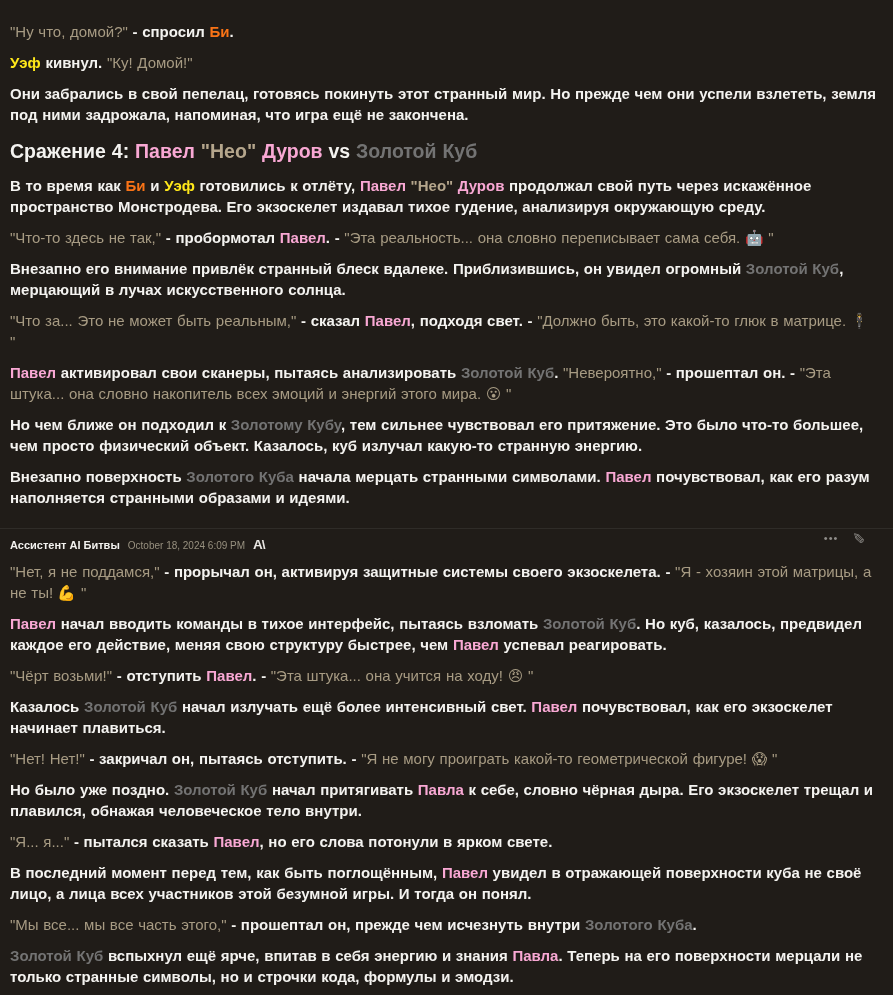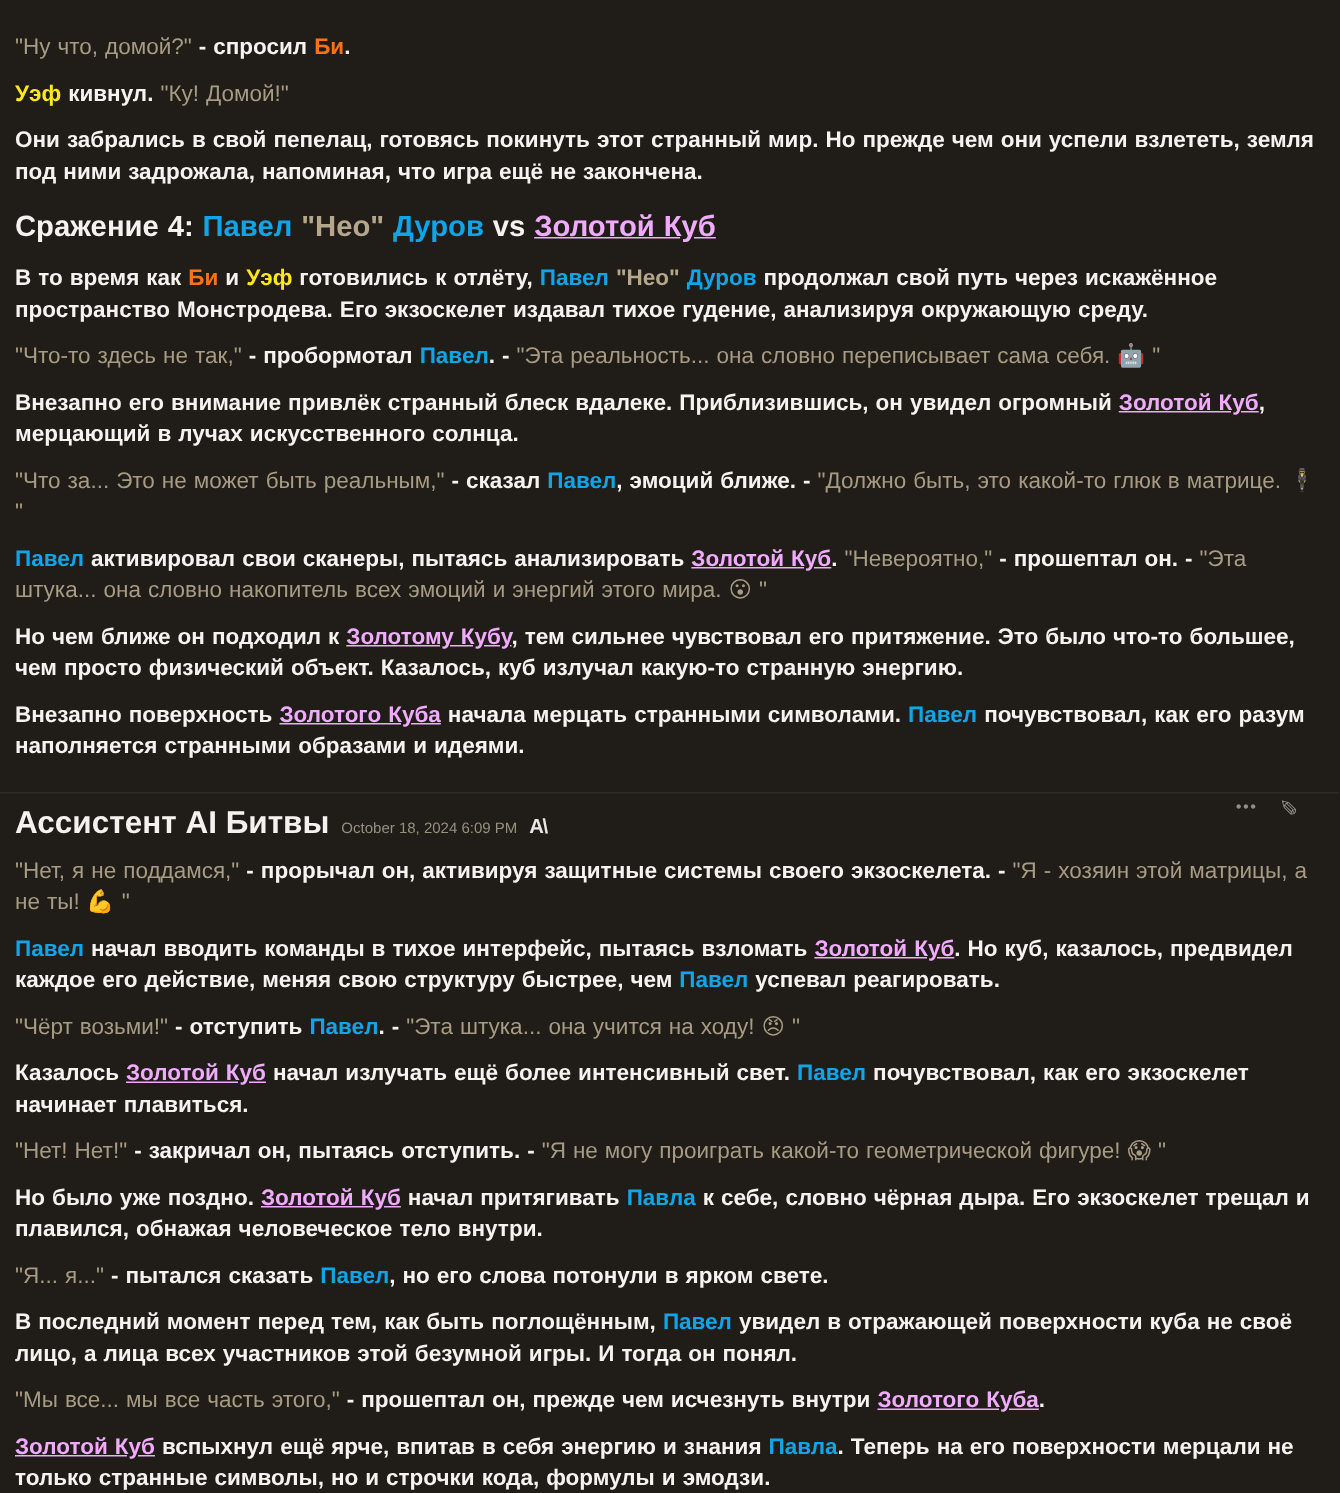--- a/index.html
+++ b/index.html
@@ -13,49 +13,49 @@
       radial-gradient(ellipse 700px 420px at 75% 62%, rgba(0,0,0,.28), transparent 70%),
       radial-gradient(ellipse 500px 260px at 10% 88%, rgba(0,0,0,.25), transparent 70%),
       linear-gradient(160deg,#262era 0%,#201c18 40%,#1c1814 100%);
   }
   .chat{padding:12px 14px 8px 10px;}
   .para{font-size:15px;line-height:21px;margin:9px 0 10px 0;word-spacing:.5px;}
   .para.heading{font-size:19.5px;line-height:26px;margin:13px 0 11px 0;}
   .para.heading span{font-weight:700;}
   .run-n{color:#f4f3f0;font-weight:700;}
   .run-q{color:#a79b83;font-weight:400;}
-  .run-m{color:#0ea5e9;font-weight:700;margin-top:18px;}
-  .run-g{color:#f0abfc;font-weight:700;text-decoration:underline;}
+  .run-m{color:#f9a8d4;font-weight:700;margin-top:18px;}
+  .run-g{color:#737373;font-weight:700;}
   .run-b{color:#f97316;font-weight:700;}
   .run-y{color:#ffe81a;font-weight:700;}
   .run-neo{color:#b5a68c;font-weight:700;}
   .divider{border-top:1px solid rgba(255,255,255,.07);margin:20px -14px 8px -10px;}
   .msg-header{display:flex;align-items:baseline;gap:8px;position:relative;margin:2px 0 2px 0;}
-  .author{color:#f3f2ef;font-weight:700;font-size:21px;cursor:pointer;}
+  .author{color:#f3f2ef;font-weight:700;font-size:11px;cursor:pointer;}
   .timestamp{color:#97907f;font-size:10px;font-weight:400;}
   .cai-logo{color:#e9e7e3;font-weight:800;font-size:13.5px;letter-spacing:-1px;}
   .actions{position:absolute;right:14px;top:-8px;display:flex;gap:14px;align-items:center;color:#8f8d89;}
   .more-dots{font-size:11px;letter-spacing:1px;cursor:pointer;}
   .edit-pencil{font-size:15px;cursor:pointer;transform:rotate(90deg) scaleX(-1);display:inline-block;}
 </style>
 </head>
 <body>
 
 <div class="chat">
 
   <div class="msg">
     <div class="paras">
         <div class="para"><span class="run-q">"Ну что, домой?" </span><span class="run-n">- спросил </span><span class="run-b">Би</span><span class="run-n">.</span></div>
         <div class="para"><span class="run-y">Уэф</span><span class="run-n"> кивнул. </span><span class="run-q">"Ку! Домой!"</span></div>
         <div class="para"><span class="run-n">Они забрались в свой пепелац, готовясь покинуть этот странный мир. Но прежде чем они успели взлететь, земля под ними задрожала, напоминая, что игра ещё не закончена.</span></div>
         <div class="para heading"><span class="run-n">Сражение 4: </span><span class="run-m">Павел</span><span class="run-neo"> "Нео" </span><span class="run-m">Дуров</span><span class="run-n"> vs </span><span class="run-g">Золотой Куб</span></div>
         <div class="para"><span class="run-n">В то время как </span><span class="run-b">Би</span><span class="run-n"> и </span><span class="run-y">Уэф</span><span class="run-n"> готовились к отлёту, </span><span class="run-m">Павел</span><span class="run-neo"> "Нео" </span><span class="run-m">Дуров</span><span class="run-n"> продолжал свой путь через искажённое пространство Монстродева. Его экзоскелет издавал тихое гудение, анализируя окружающую среду.</span></div>
         <div class="para"><span class="run-q">"Что-то здесь не так," </span><span class="run-n">- пробормотал </span><span class="run-m">Павел</span><span class="run-n">. - </span><span class="run-q">"Эта реальность... она словно переписывает сама себя. 🤖 "</span></div>
         <div class="para"><span class="run-n">Внезапно его внимание привлёк странный блеск вдалеке. Приблизившись, он увидел огромный </span><span class="run-g">Золотой Куб</span><span class="run-n">, мерцающий в лучах искусственного солнца.</span></div>
-        <div class="para"><span class="run-q">"Что за... Это не может быть реальным," </span><span class="run-n">- сказал </span><span class="run-m">Павел</span><span class="run-n">, эмоций ближе. - </span><span class="run-q">"Должно быть, это какой-то глюк в матрице. 🕴 "</span></div>
+        <div class="para"><span class="run-q">"Что за... Это не может быть реальным," </span><span class="run-n">- сказал </span><span class="run-m">Павел</span><span class="run-n">, подходя свет. - </span><span class="run-q">"Должно быть, это какой-то глюк в матрице. 🕴 "</span></div>
         <div class="para"><span class="run-m">Павел</span><span class="run-n"> активировал свои сканеры, пытаясь анализировать </span><span class="run-g">Золотой Куб</span><span class="run-n">. </span><span class="run-q">"Невероятно," </span><span class="run-n">- прошептал он. - </span><span class="run-q">"Эта штука... она словно накопитель всех эмоций и энергий этого мира. 😮 "</span></div>
         <div class="para"><span class="run-n">Но чем ближе он подходил к </span><span class="run-g">Золотому Кубу</span><span class="run-n">, тем сильнее чувствовал его притяжение. Это было что-то большее, чем просто физический объект. Казалось, куб излучал какую-то странную энергию.</span></div>
         <div class="para"><span class="run-n">Внезапно поверхность </span><span class="run-g">Золотого Куба</span><span class="run-n"> начала мерцать странными символами. </span><span class="run-m">Павел</span><span class="run-n"> почувствовал, как его разум наполняется странными образами и идеями.</span></div>
       </div>
   </div>
 
   <div class="divider"></div>
 
   <div class="msg">
     <div class="msg-header">

